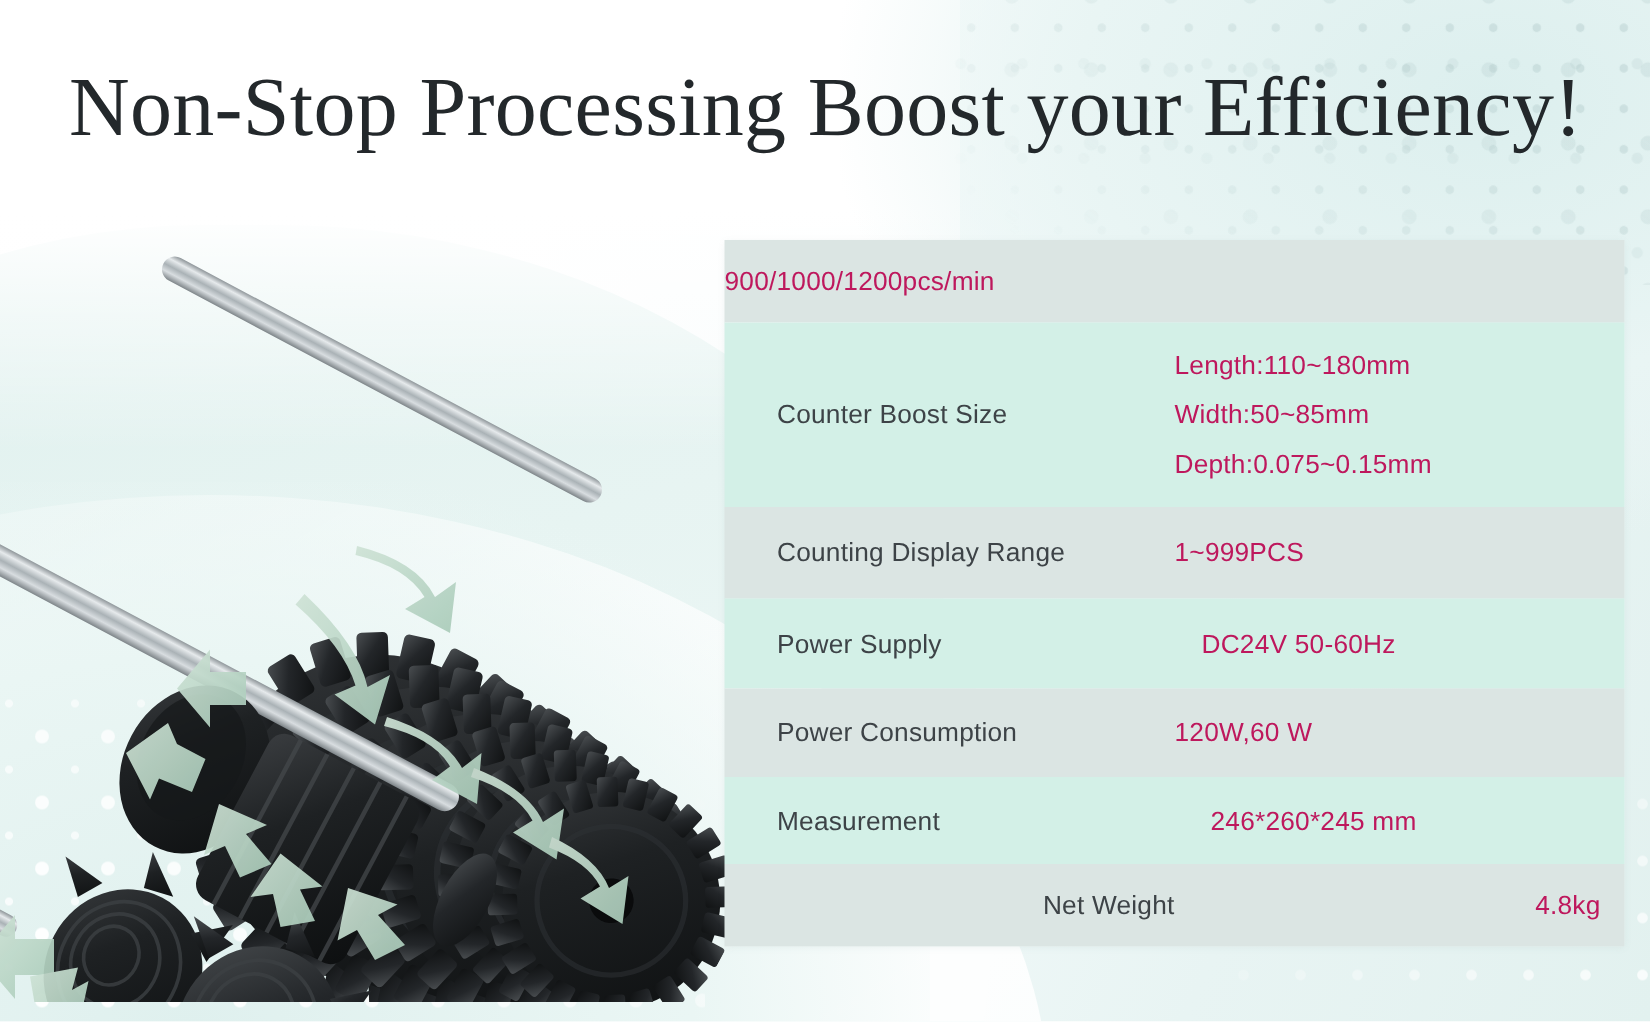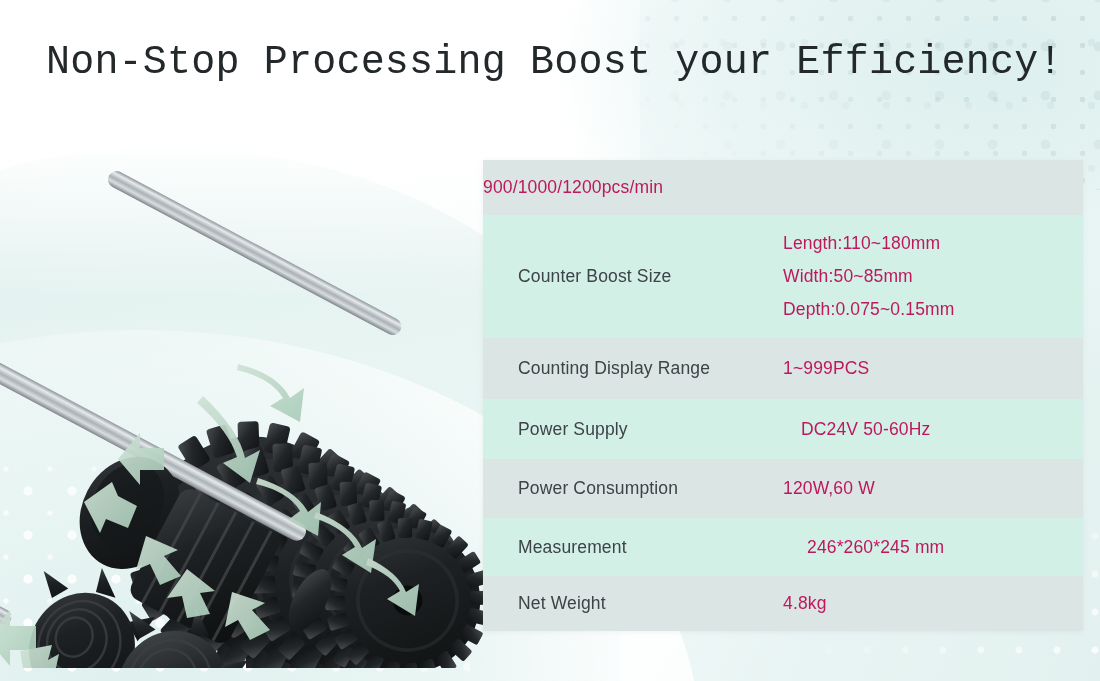--- a/index.html
+++ b/index.html
@@ -75,22 +75,22 @@
     background-image:radial-gradient(circle, rgba(255,255,255,.85) 3.2px, rgba(255,255,255,0) 3.9px);
     background-size:38px 38px;background-position:10px 6px;
     -webkit-mask-image:linear-gradient(325deg, rgba(0,0,0,.9) 10%, rgba(0,0,0,0) 75%);
             mask-image:linear-gradient(325deg, rgba(0,0,0,.9) 10%, rgba(0,0,0,0) 75%);
     pointer-events:none;
   }
 
   
   .headline{
     position:absolute;left:46px;top:40px;
-    font-family:Liberation Mono, monospace;
-    font-size:40px;line-height:1.15;
+    font-family:Liberation Serif, serif;
+    font-size:56px;line-height:1.15;
     color:#23282b;letter-spacing:.2px;white-space:nowrap;
   }
 
   
   .spec-table{
     position:absolute;left:483px;top:160px;width:600px;
     border-collapse:collapse;
     box-shadow:0 1px 5px rgba(120,150,150,.10);
   }
   .spec-row{display:flex;align-items:center;}
@@ -107,21 +107,21 @@
     padding-right:16px;box-sizing:border-box;
   }
   .spec-value .vline{display:block;}
   .spec-value .vline + .vline{margin-top:12px;}
   .r1{height:55px;}
   .r2{height:123px;}
   .r3{height:61px;}
   .r4{height:60px;gap:18px;}
   .r5{height:59px;}
   .r6{height:58px;gap:24px;}
-  .r7{height:55px;}
+  .r7{height:55px;text-align:right;}
 
   
   .gear-art{position:absolute;left:-10px;top:148px;width:500px;height:520px;}
   .gear-art svg{display:block;width:100%;height:100%;}
 </style>
 </head>
 <body>
 
 <div class="stage">
 

